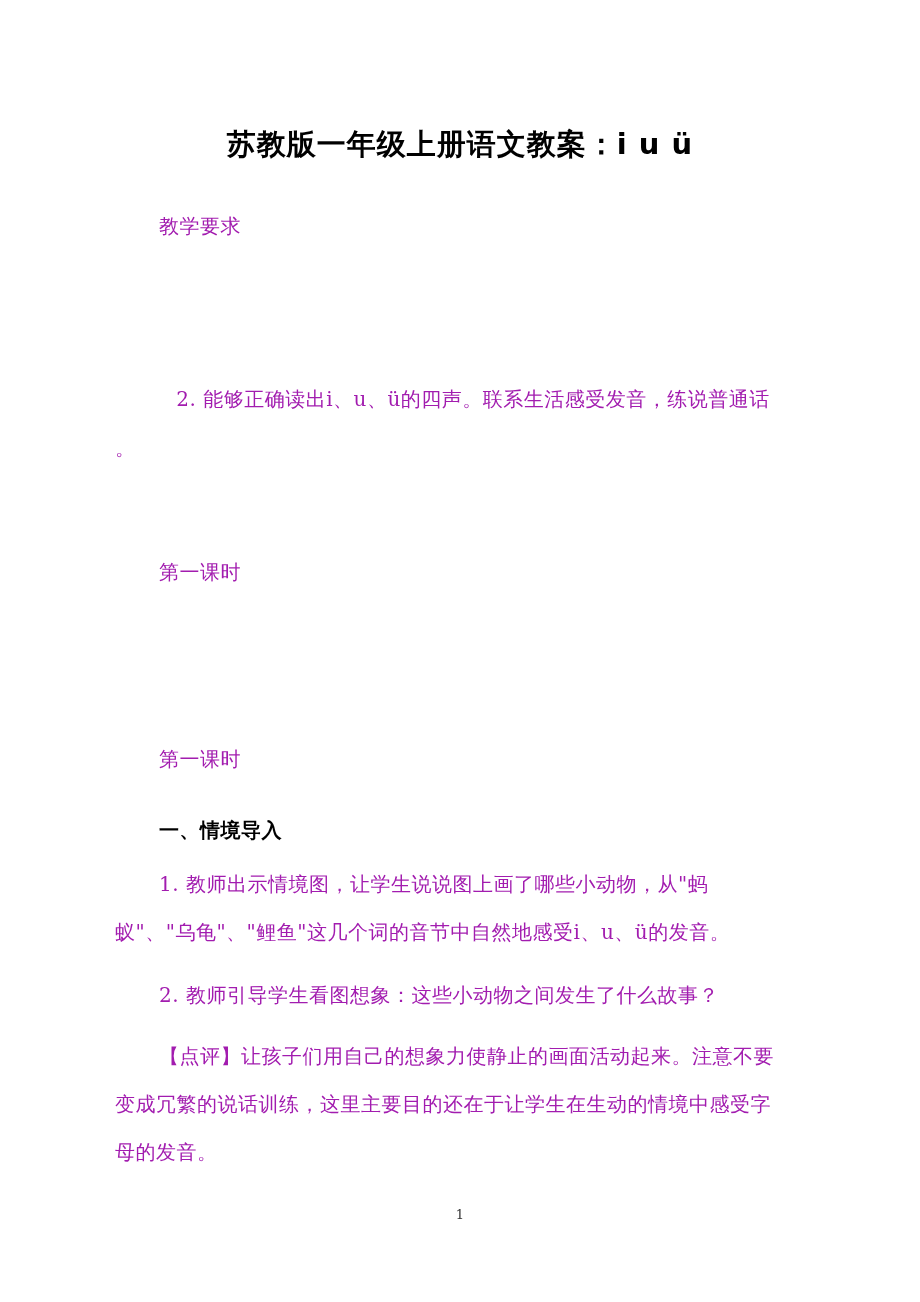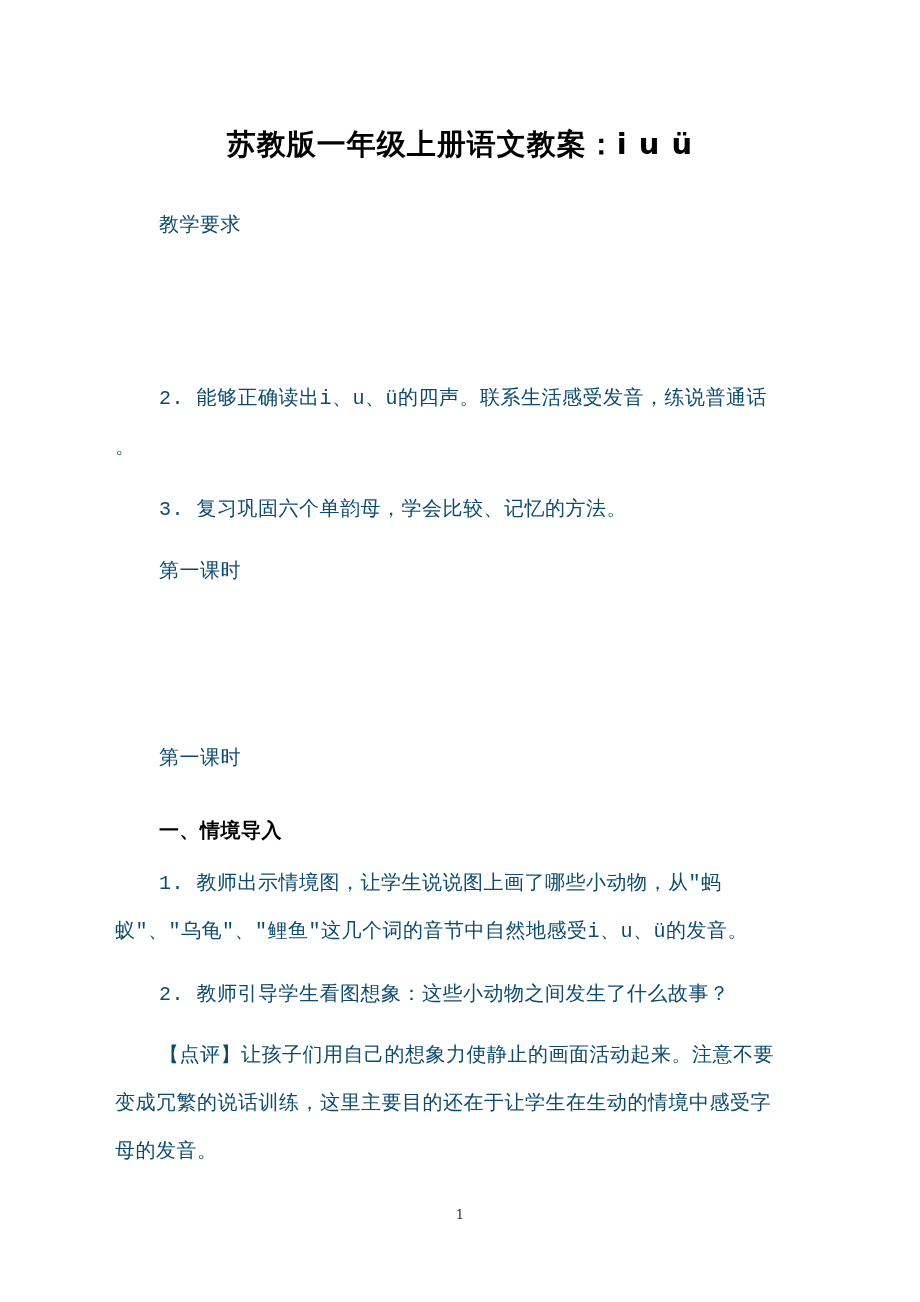--- a/index.html
+++ b/index.html
@@ -35,22 +35,21 @@
       color: #000000;
     }
     .para {
       position: absolute;
       left: 115px;
       width: 672px;
       font-size: 20px;
       line-height: 48px;
       letter-spacing: 0.5px;
       margin: 0;
-      color: #0c4a6e;
-      font-family: Liberation Mono, monospace;
+      color: #a21caf;
     }
     .indent { text-indent: 44px; }
     .bold-head {
       font-family: "DejaVu Sans", "Liberation Sans", sans-serif;
       font-weight: bold;
       color: #000000;
     }
     .page-number {
       position: absolute;
       left: 0;
@@ -64,24 +63,23 @@
 </head>
 <body>
 
 <div class="page">
 
   <div class="title">苏教版一年级上册语文教案：i u ü</div>
 
   <p class="para indent" style="top:202px;">教学要求</p>
 
 
-  <p class="para indent" style="top:375px;">2. 能够正确读出i、u、ü的四声。联系生活感受发音，练说普通话</p>
+  <p class="para indent" style="top:375px;text-align:center;">2. 能够正确读出i、u、ü的四声。联系生活感受发音，练说普通话</p>
   <p class="para" style="top:424px;">。</p>
 
-  <p class="para indent" style="top:486px;">3. 复习巩固六个单韵母，学会比较、记忆的方法。</p>
 
   <p class="para indent" style="top:548px;">第一课时</p>
 
 
 
   <p class="para indent" style="top:735px;">第一课时</p>
 
   <p class="para indent bold-head" style="top:806px;">一、情境导入</p>
 
   <p class="para indent" style="top:860px;">1. 教师出示情境图，让学生说说图上画了哪些小动物，从"蚂蚁"、"乌龟"、"鲤鱼"这几个词的音节中自然地感受i、u、ü的发音。</p>

